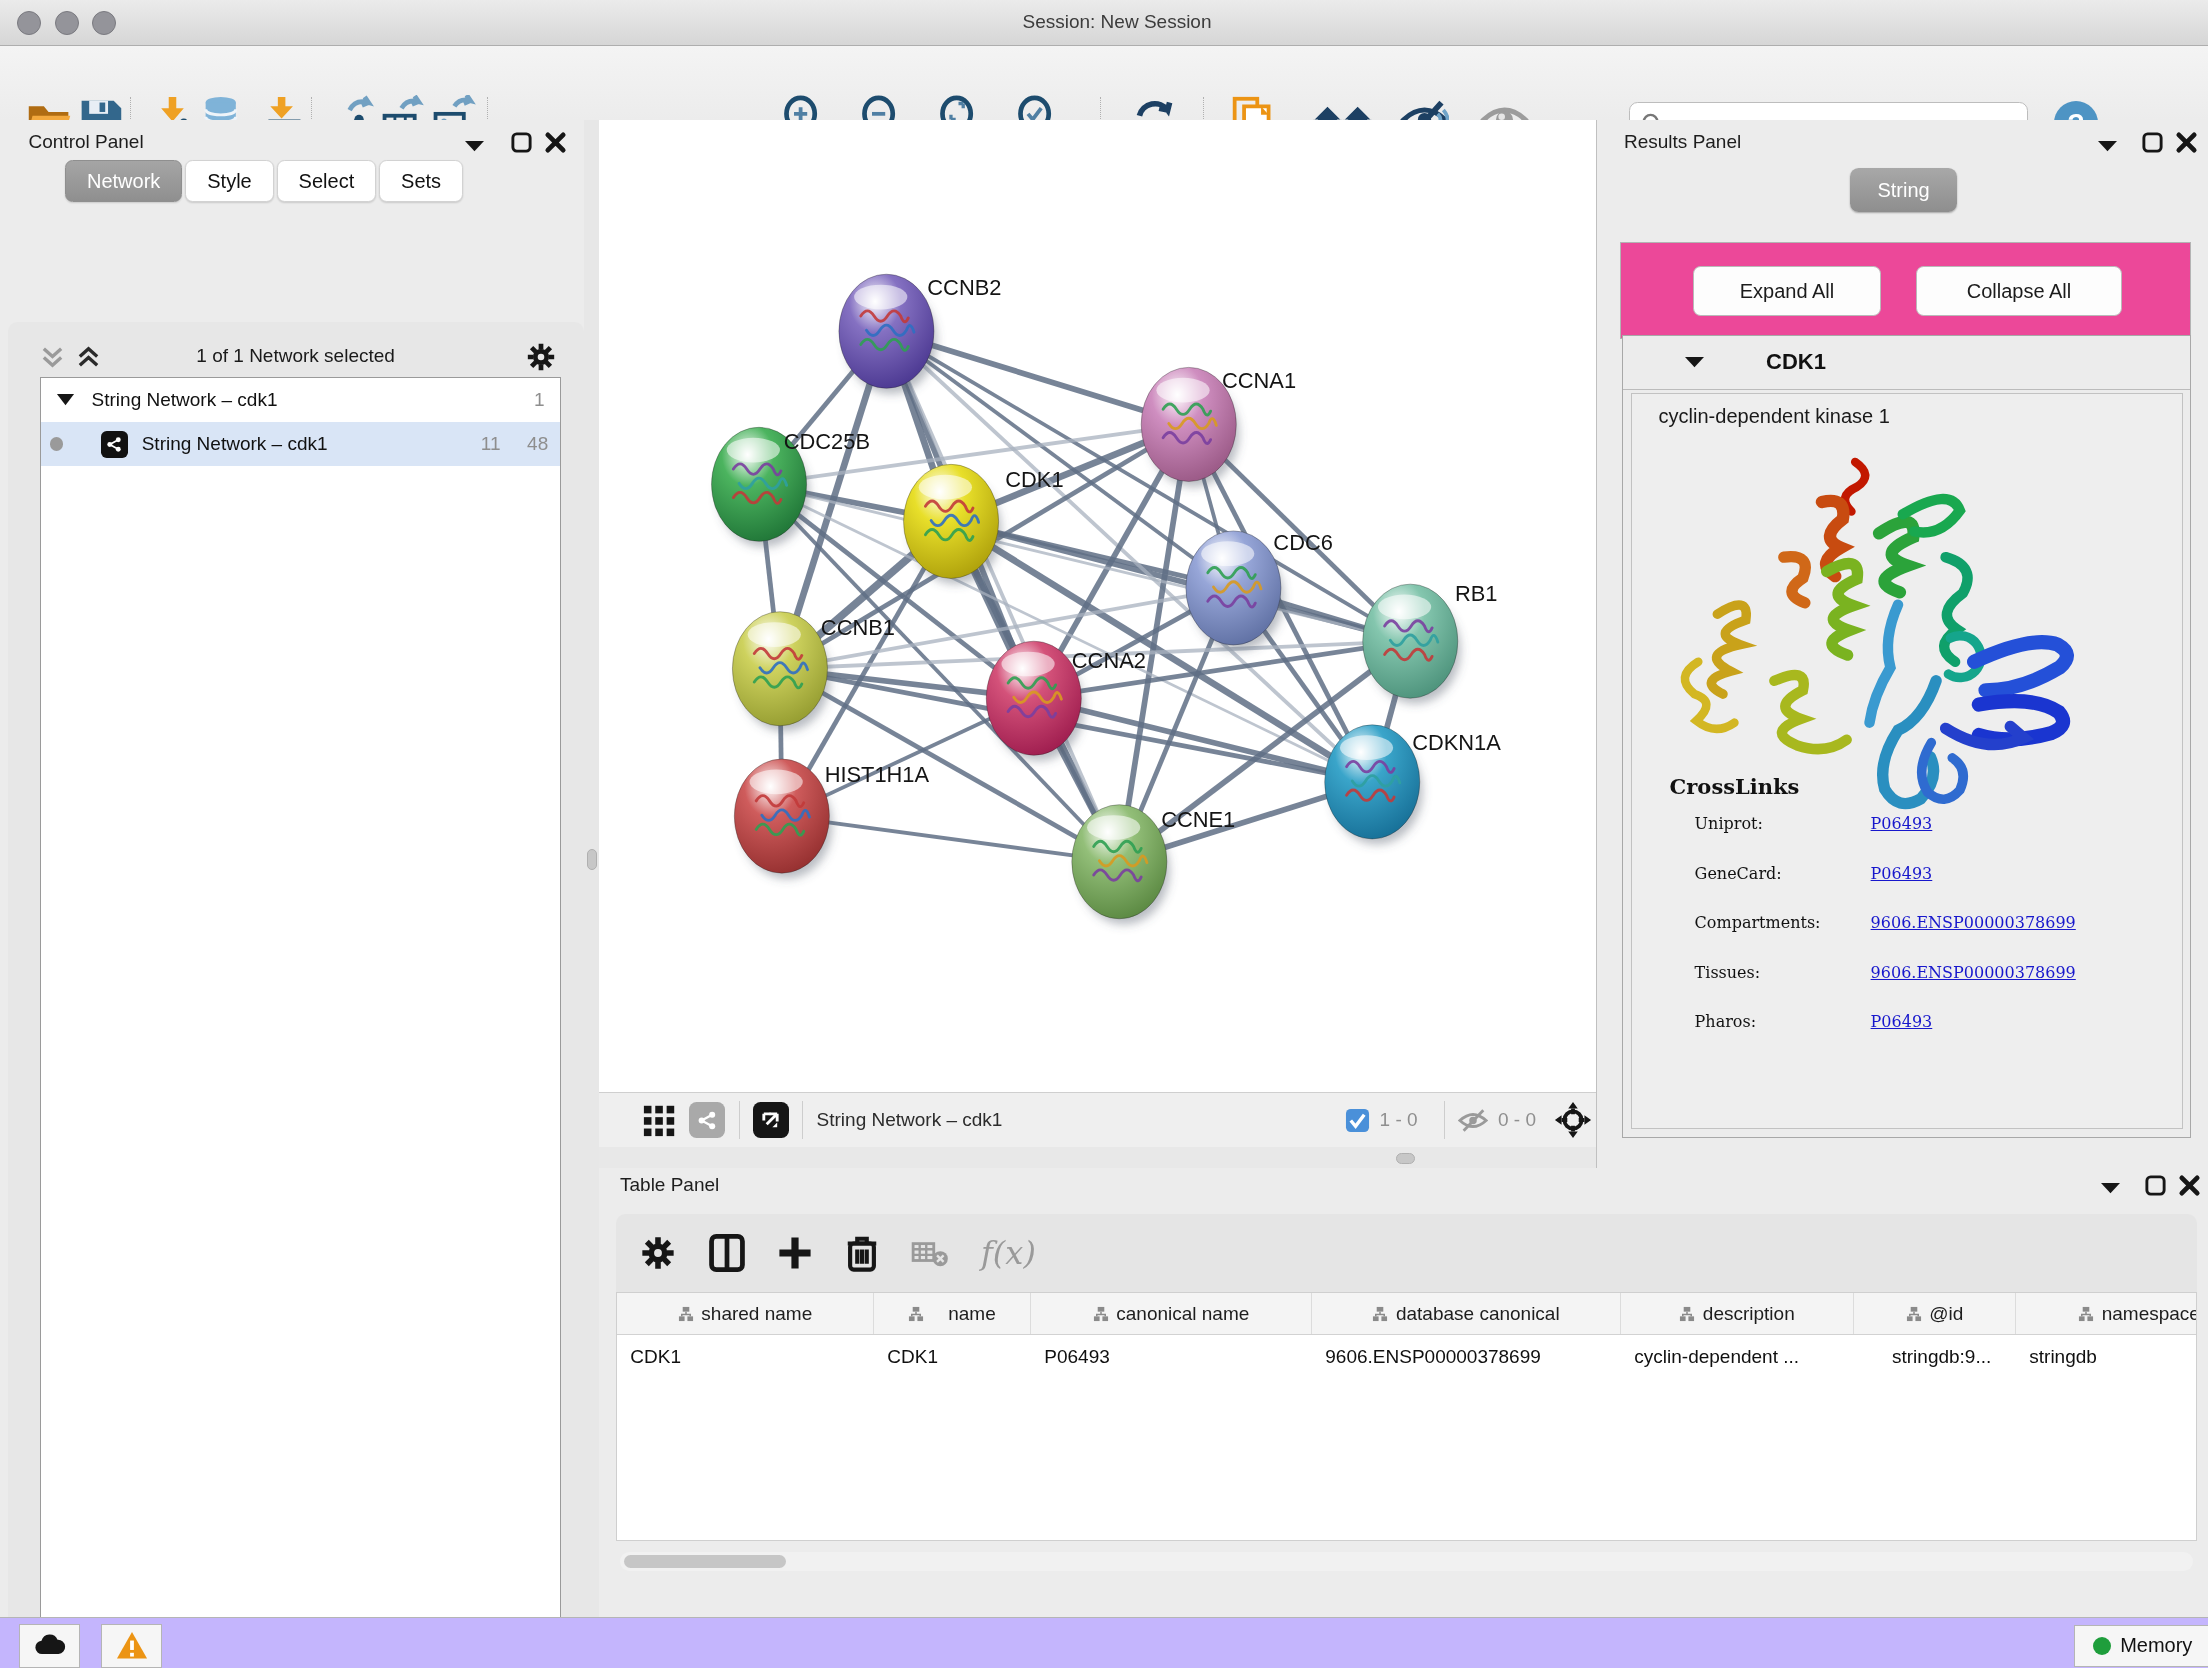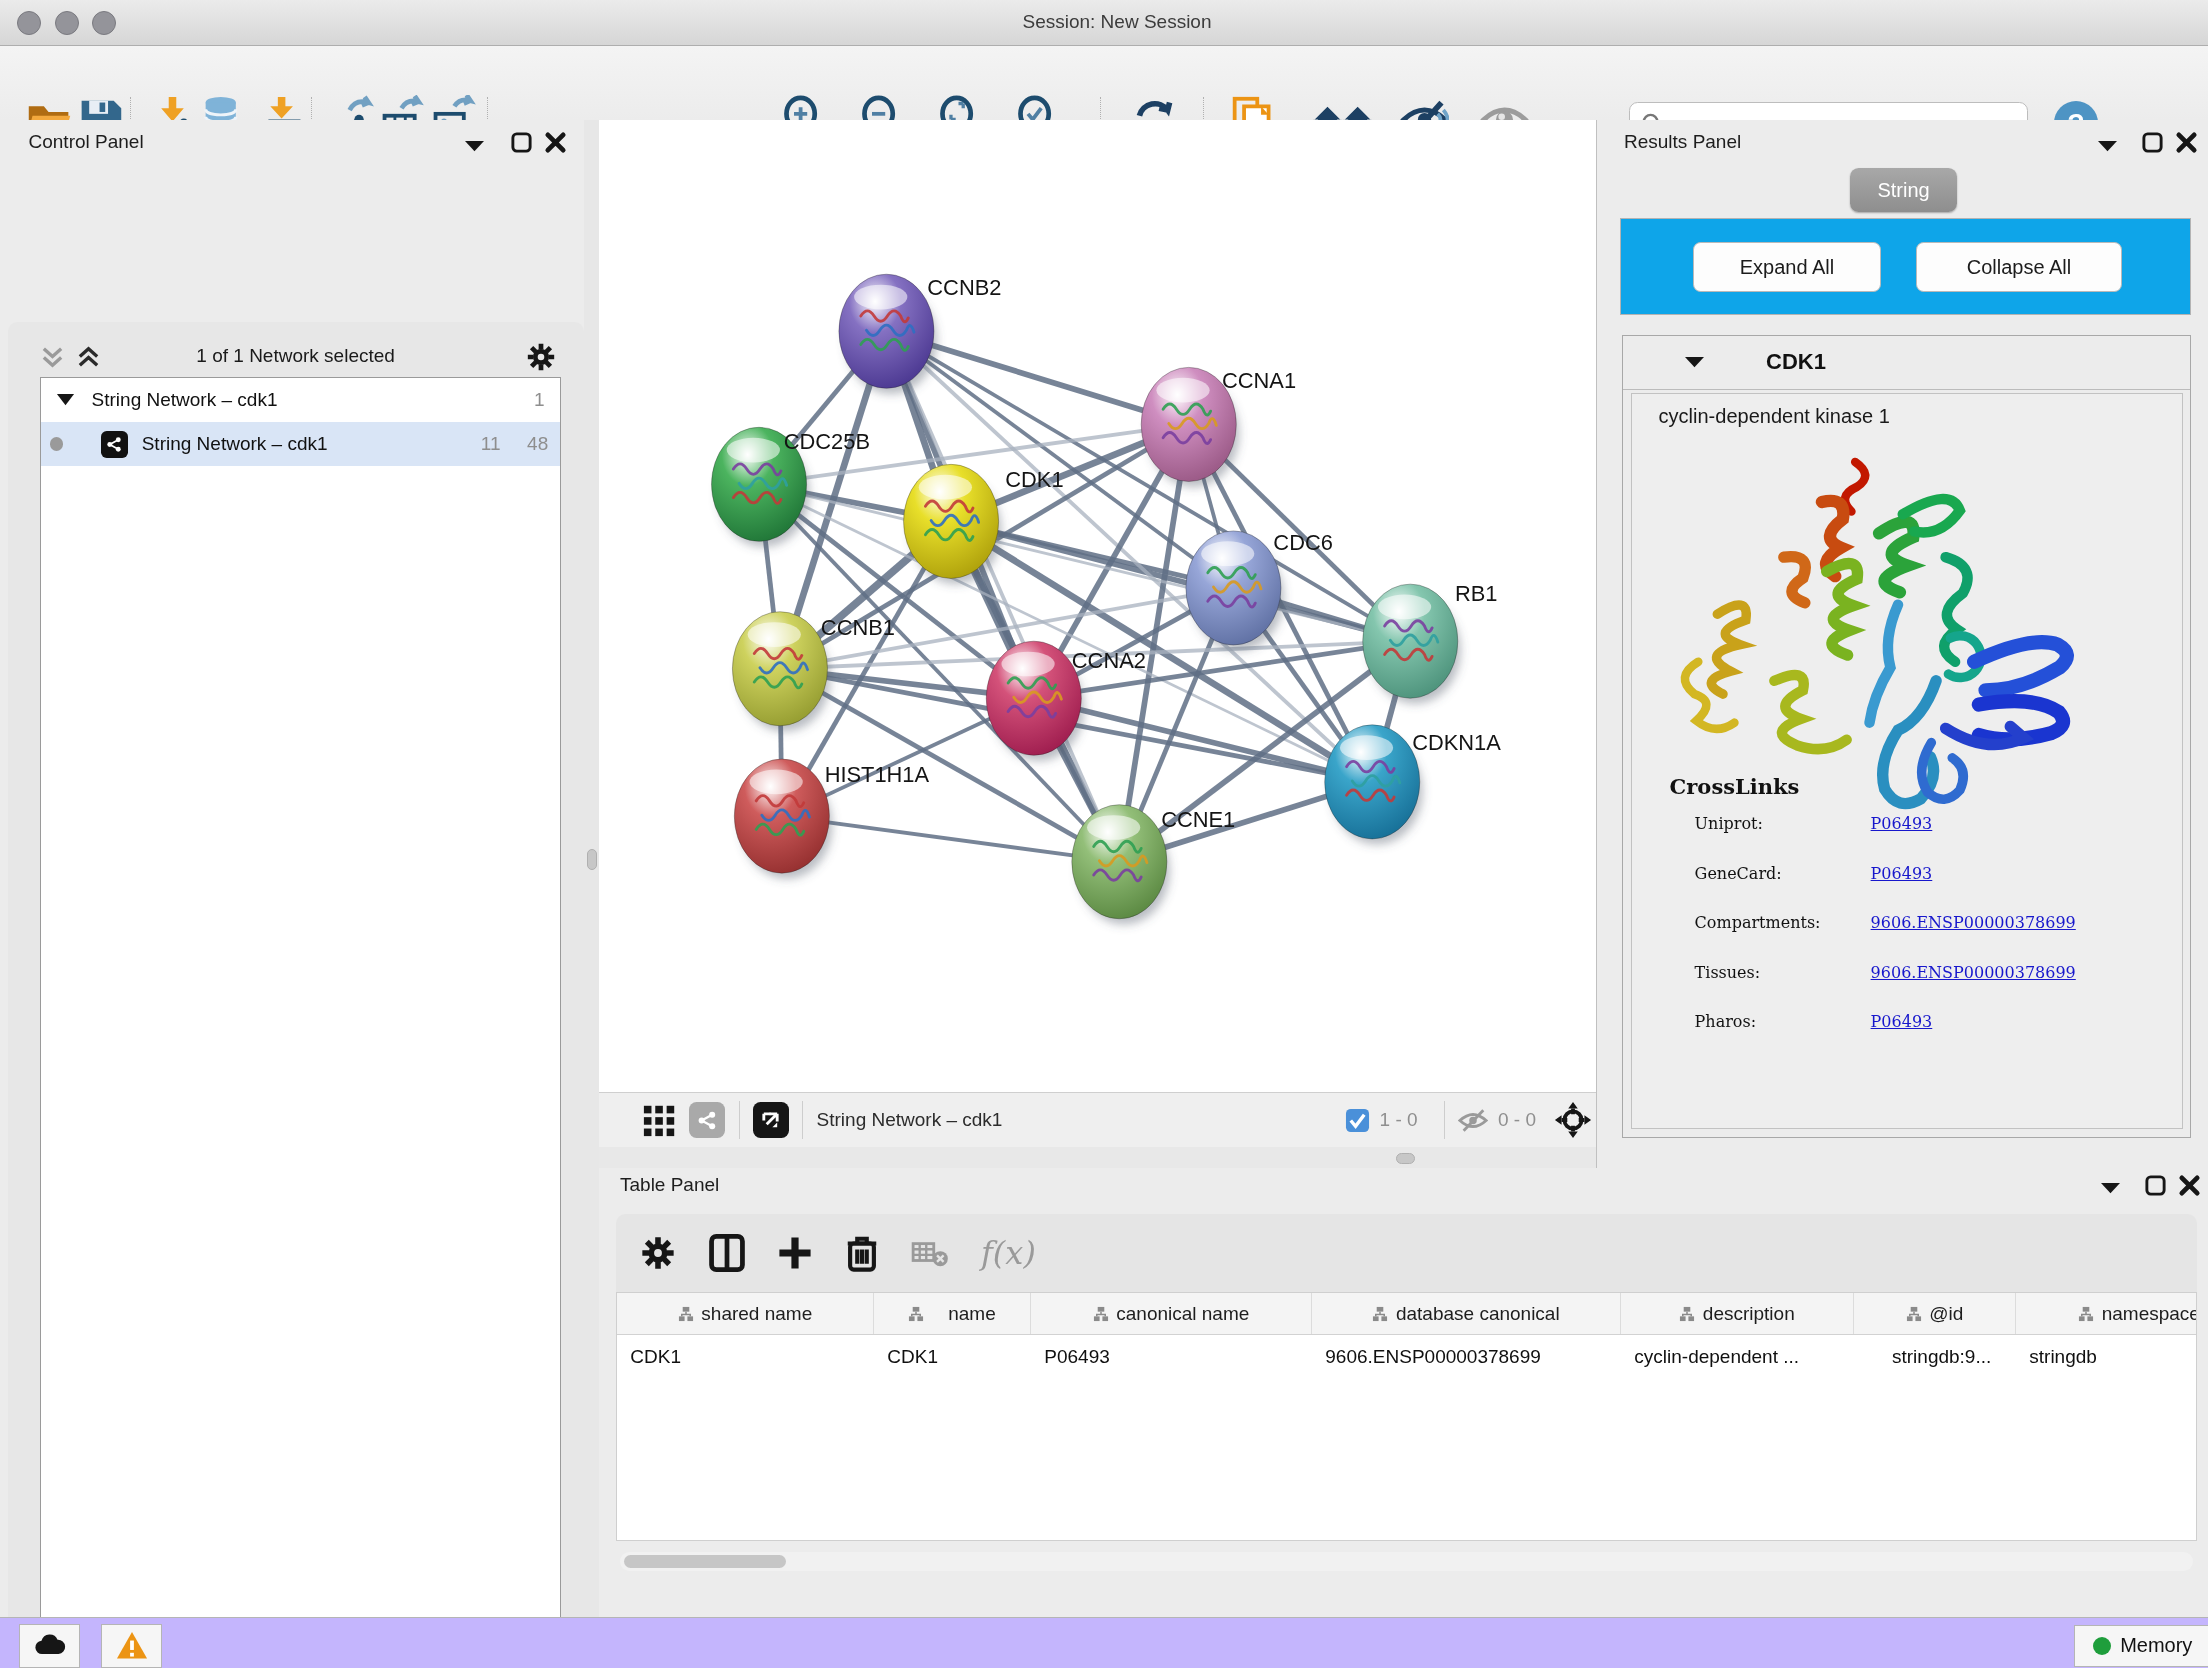--- a/index.html
+++ b/index.html
@@ -55,21 +55,21 @@
     border-top:1px solid #cfcfcf;border-bottom:1px solid #cfcfcf;display:flex;align-items:center;}
   .nettb .lbl{font-size:19px;color:#2c2c2c;}
   .ntsep{width:0;height:38px;border-left:1px solid #cdcdcd;margin:0 13.3px;}
   .count-lbl{font-size:19px;color:#8f8f8f;}
   .hsplit{left:599px;top:1147px;width:1609px;height:21px;background:#e8e8e8;}
   
   .rpanel{left:1596px;top:120px;width:613px;height:1048px;background:#ececec;border-left:1px solid #c0c0c0;}
   .stringtab{position:absolute;left:253px;top:48px;width:107px;height:44px;border-radius:8.6px;
     background:linear-gradient(#a8a8a8,#8e8e8e);color:#fff;font-size:20px;display:flex;
     align-items:center;justify-content:center;box-shadow:0 1px 1.9px rgba(0,0,0,.3);}
-  .r-box1{position:absolute;left:23px;top:98px;width:569px;height:95px;border:1.9px solid #b3b3b3;background:#0ea5e9;}
+  .r-box1{position:absolute;left:23px;top:122px;width:569px;height:95px;border:1.9px solid #b3b3b3;background:#ec4899;}
   .rbtn{position:absolute;top:23px;height:48px;background:#fdfdfd;border:1px solid #b9b9b9;border-radius:7.6px;
     font-size:20px;color:#1c1c1c;display:flex;align-items:center;justify-content:center;}
   .cdk-box{position:absolute;left:25px;top:215px;width:567px;height:801px;border:1.9px solid #a8a8a8;background:#ececec;}
   .cdk-head{position:absolute;left:0;top:0;right:0;height:53px;border-bottom:1px solid #bbb;}
   .cdk-title{position:absolute;left:143px;top:13.3px;font-size:22px;font-weight:bold;color:#111;}
   .cdk-inner{position:absolute;left:7.6px;top:57px;width:550px;height:734px;background:#eeeeee;border:1px solid #c2c2c2;}
   .cdk-desc{position:absolute;left:27px;top:11.4px;font-size:20px;color:#1a1a1a;}
   .xl-title{position:absolute;left:38px;font-family:"DejaVu Serif","Liberation Serif",serif;
     font-weight:bold;font-size:21px;color:#111;}
   .xl-row{position:absolute;left:63px;right:19px;height:38px;font-family:"DejaVu Serif","Liberation Serif",serif;
@@ -264,20 +264,26 @@
   <svg class="ph-ico" style="left:464px;top:19px" width="21" height="13.3" viewBox="0 0 22 14">
       <path d="M1 2 h20 l-10 11z" fill="#161616"></path>
     </svg>
   <svg class="ph-ico" style="left:510px;top:11.4px" width="23" height="23" viewBox="0 0 24 24">
       <rect x="3" y="3" width="18" height="18" rx="4" fill="none" stroke="#161616" stroke-width="3"></rect>
     </svg>
   <svg class="ph-ico" style="left:544px;top:11.4px" width="23" height="23" viewBox="0 0 24 24">
       <path d="M4 4 L20 20 M20 4 L4 20" stroke="#161616" stroke-width="5" stroke-linecap="round"></path>
     </svg>
 
+  <div class="tabbar" style="left:65px;top:40px">
+    <div class="tab sel">Network</div>
+    <div class="tab">Style</div>
+    <div class="tab">Select</div>
+    <div class="tab">Sets</div>
+  </div>
 
   <div class="cp-box">
     <div class="netsel-row">
       <svg style="position:absolute;left:13.3px;top:3.8px" width="25" height="25" viewBox="0 0 26 26">
         <path d="M4 4 l9 8 9-8 M4 13 l9 8 9-8" stroke="#9a9a9a" stroke-width="3.5" fill="none"></path>
       </svg>
       <svg style="position:absolute;left:49px;top:3.8px" width="25" height="25" viewBox="0 0 26 26">
         <path d="M4 12 l9-8 9 8 M4 21 l9-8 9 8" stroke="#2a2a2a" stroke-width="3.5" fill="none"></path>
       </svg>
       <div style="position:absolute;left:0;right:0;text-align:center;top:3.8px">1 of 1 Network selected</div>

